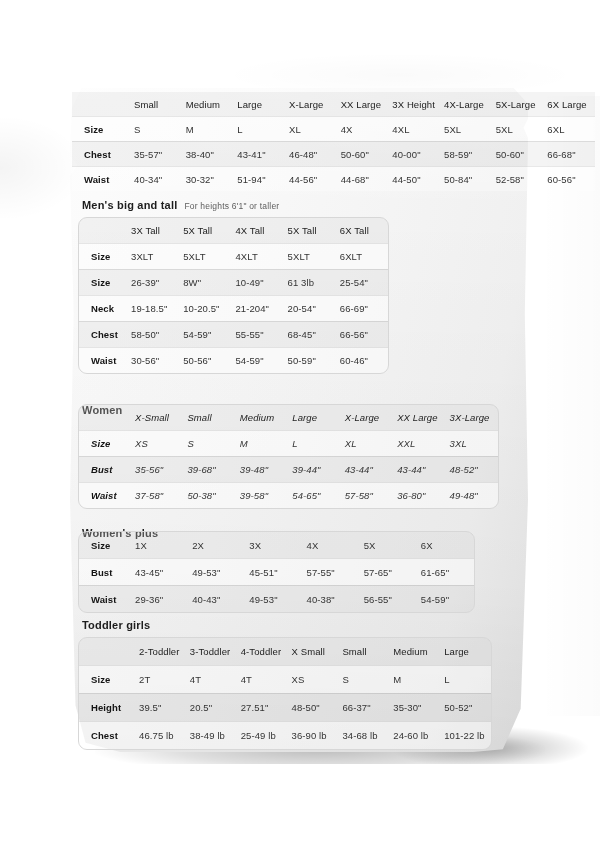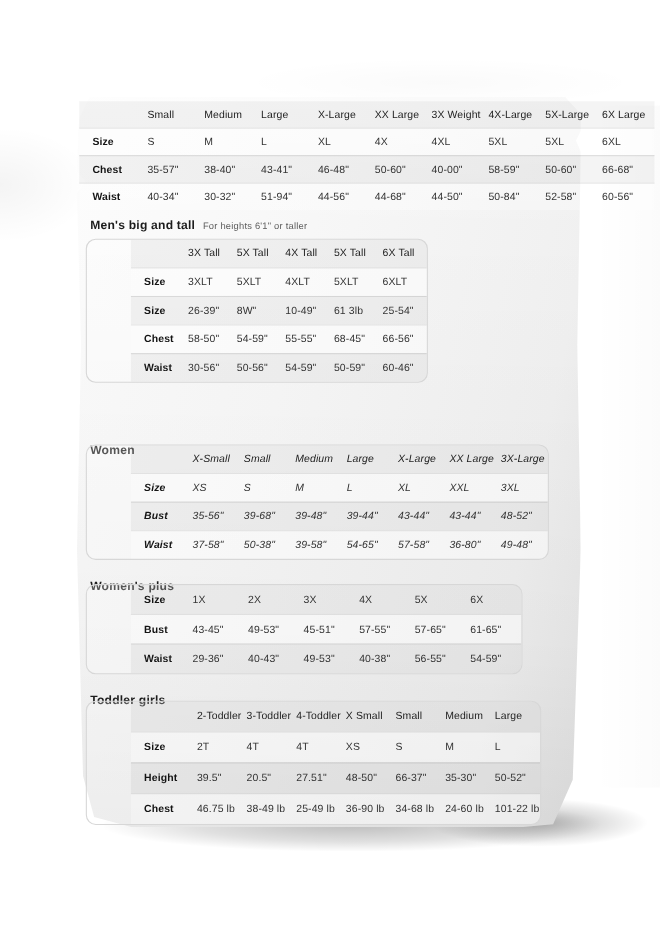--- a/index.html
+++ b/index.html
@@ -1,21 +1,21 @@
 <!DOCTYPE html>
 <html><head>
 <meta charset="utf-8">
 <style>
   html,body{margin:0;padding:0;}
   body{
     width:600px;height:853px;background:#ffffff;overflow:hidden;
     font-family:"Liberation Sans", sans-serif;color:#2b2b2b;
     position:relative;
   }
-  .canvas{position:absolute;inset:0;width:600px;height:853px;background:#ffffff;overflow:hidden;border-radius:24px;}
+  .canvas{position:absolute;inset:0;width:600px;height:764px;background:#ffffff;overflow:hidden;border-radius:24px;}
 
   
   .patch{position:absolute;pointer-events:none;}
   .patch1{left:0;top:118px;width:80px;height:100px;background:radial-gradient(ellipse at 0% 50%,rgba(0,0,0,0.045),transparent 75%);}
   .patch2{left:215px;top:52px;width:370px;height:46px;background:radial-gradient(ellipse,rgba(0,0,0,0.02),transparent 70%);}
   .patch3{left:540px;top:96px;width:60px;height:620px;background:linear-gradient(90deg,transparent,rgba(0,0,0,0.015));}
 
   
   .bag-shadow1{position:absolute;left:95px;top:726px;width:450px;height:48px;
     background:radial-gradient(ellipse,rgba(0,0,0,0.26) 0%,rgba(0,0,0,0.12) 45%,transparent 72%);}
@@ -36,21 +36,21 @@
       0% 62%, 0.8% 34%,
       0% 13.2%, 1.7% 11.6%, 0% 10.2%,
       0.4% 3.0%
     );
   }
 
   .sec-title{position:absolute;font-size:11px;font-weight:bold;color:#1d1d1d;letter-spacing:0.2px;white-space:nowrap;}
   .sec-title .sub{font-size:8.5px;font-weight:normal;color:#5d5d5d;margin-left:7px;}
 
   .tbl{position:absolute;box-sizing:border-box;}
-  .tbl.boxed{border:1px solid #d7d7d7;border-radius:9px;overflow:hidden;background:rgba(255,255,255,0.25);padding-left:40px;}
+  .tbl.boxed{border:1px solid #d7d7d7;border-radius:9px;overflow:hidden;background:rgba(255,255,255,0.25);}
   .row{display:grid;align-items:stretch;}
   .row + .row{border-top:1px solid rgba(0,0,0,0.09);}
   .row:nth-child(odd){background:rgba(0,0,0,0.045);}
   .row:nth-child(even){background:rgba(255,255,255,0.30);}
   .cell{display:flex;align-items:center;padding:0 4px;font-size:9.5px;color:#333;
     white-space:nowrap;overflow:hidden;letter-spacing:0.1px;}
   .cell.label{font-weight:bold;color:#141414;padding-left:12px;}
   .cell.head{color:#222;font-weight:500;}
 
   
@@ -61,21 +61,21 @@
   .t2{left:78px;top:404px;width:421px;}
   .t2 .row{grid-template-columns:52px repeat(7,1fr);height:25px;font-style:italic;}
   .t3{left:78px;top:531px;width:397px;}
   .t3 .row{grid-template-columns:52px repeat(6,1fr);height:26px;}
   .t4{left:78px;top:637px;width:414px;text-align:right;}
   .t4 .row{grid-template-columns:56px repeat(7,1fr);height:27px;}
 
   .title1{left:82px;top:199px;}
   .title2{left:82px;top:388px;margin-top:16px;}
   .title3{left:82px;top:527px;}
-  .title4{left:82px;top:619px;margin-top:12px;}
+  .title4{left:82px;top:619px;}
 </style>
 </head>
 <body>
 
 <div class="canvas">
 
   <div class="patch patch1"></div>
   <div class="patch patch2"></div>
   <div class="patch patch3"></div>
 
@@ -85,21 +85,21 @@
   <div class="bag"></div>
 
   <div class="tbl t0">
       <div class="row">
         <div class="cell label"></div>
         <div class="cell head">Small</div>
         <div class="cell head">Medium</div>
         <div class="cell head">Large</div>
         <div class="cell head">X-Large</div>
         <div class="cell head">XX Large</div>
-        <div class="cell head">3X Weight</div>
+        <div class="cell head">3X Height</div>
         <div class="cell head">4X-Large</div>
         <div class="cell head">5X-Large</div>
         <div class="cell head">6X Large</div>
       </div>
       <div class="row">
         <div class="cell label">Size</div>
         <div class="cell">S</div>
         <div class="cell">M</div>
         <div class="cell">L</div>
         <div class="cell">XL</div>
@@ -157,20 +157,28 @@
       </div>
       <div class="row">
         <div class="cell label">Size</div>
         <div class="cell">26-39"</div>
         <div class="cell">8W"</div>
         <div class="cell">10-49"</div>
         <div class="cell">61 3lb</div>
         <div class="cell">25-54"</div>
       </div>
       <div class="row">
+        <div class="cell label">Neck</div>
+        <div class="cell">19-18.5"</div>
+        <div class="cell">10-20.5"</div>
+        <div class="cell">21-204"</div>
+        <div class="cell">20-54"</div>
+        <div class="cell">66-69"</div>
+      </div>
+      <div class="row">
         <div class="cell label">Chest</div>
         <div class="cell">58-50"</div>
         <div class="cell">54-59"</div>
         <div class="cell">55-55"</div>
         <div class="cell">68-45"</div>
         <div class="cell">66-56"</div>
       </div>
       <div class="row">
         <div class="cell label">Waist</div>
         <div class="cell">30-56"</div>

